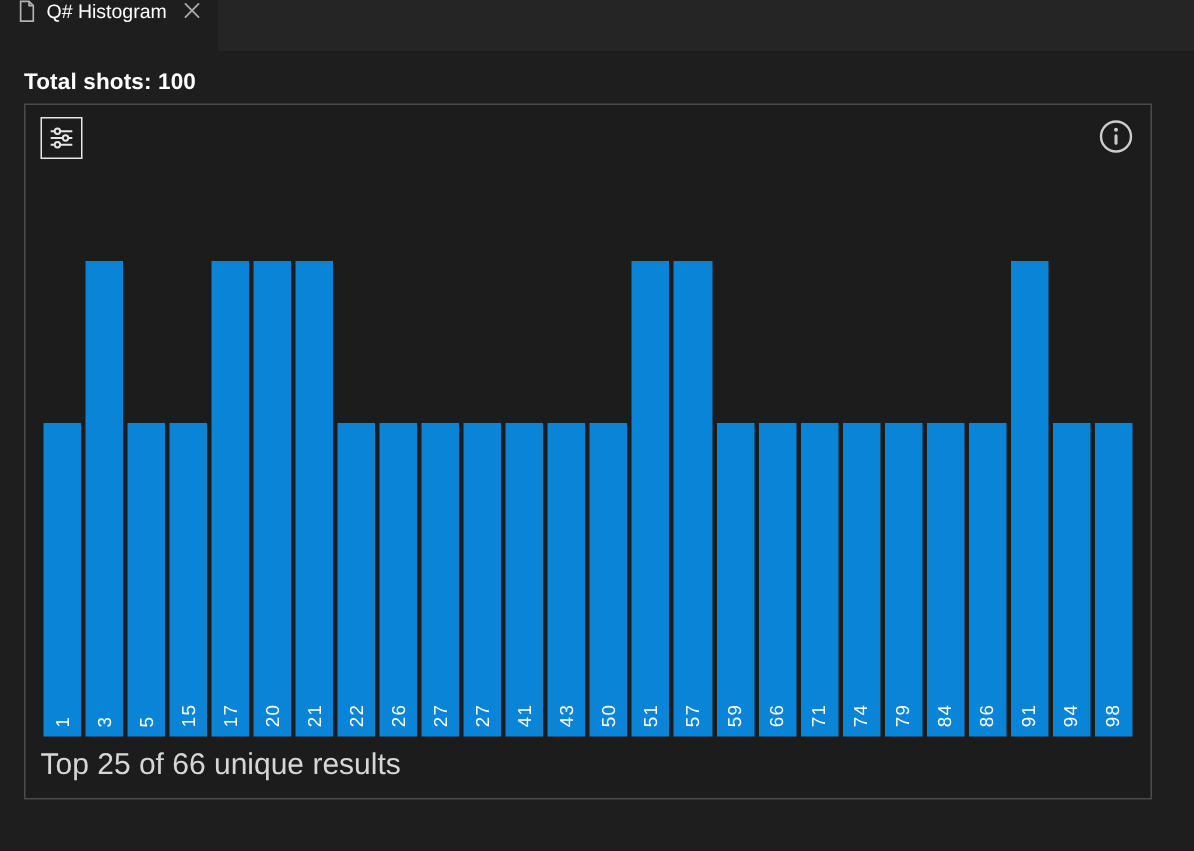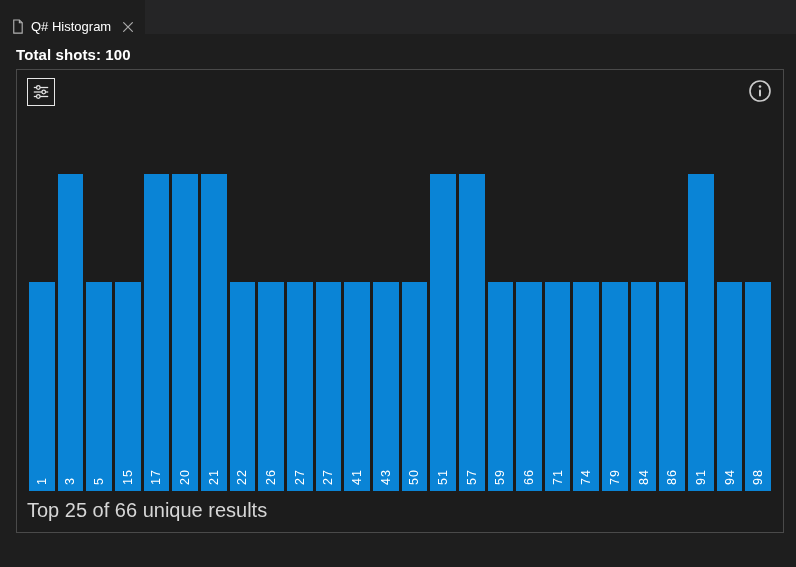--- a/index.html
+++ b/index.html
@@ -15,42 +15,42 @@
       height: 567px;
       overflow: hidden;
     }
     .tabs {
       display: flex;
       background: #252526;
       height: 34px;
     }
     .tab {
       display: flex;
-      align-items: flex-end;
+      align-items: flex-start;
       gap: 6px;
       background: #1e1e1e;
       padding: 0 10px;
       font-size: 13px;
       color: #ffffff;
       border-right: 1px solid #252526;
     }
     .tab .file-icon {
       display: flex;
       align-items: center;
       opacity: 0.85;
     }
     .tab .close-icon {
       display: flex;
       align-items: center;
       opacity: 0.8;
       cursor: pointer;
       margin-left: 4px;
     }
     .main {
-      padding: 12px 12px 0 16px;
+      padding: 12px 28px 0 16px;
     }
     .total-shots {
       font-size: 15px;
       font-weight: 600;
       color: #ffffff;
       margin-bottom: 6px;
       letter-spacing: .1px;
     }
     .panel {
       border: 1px solid #4a4a4a;

